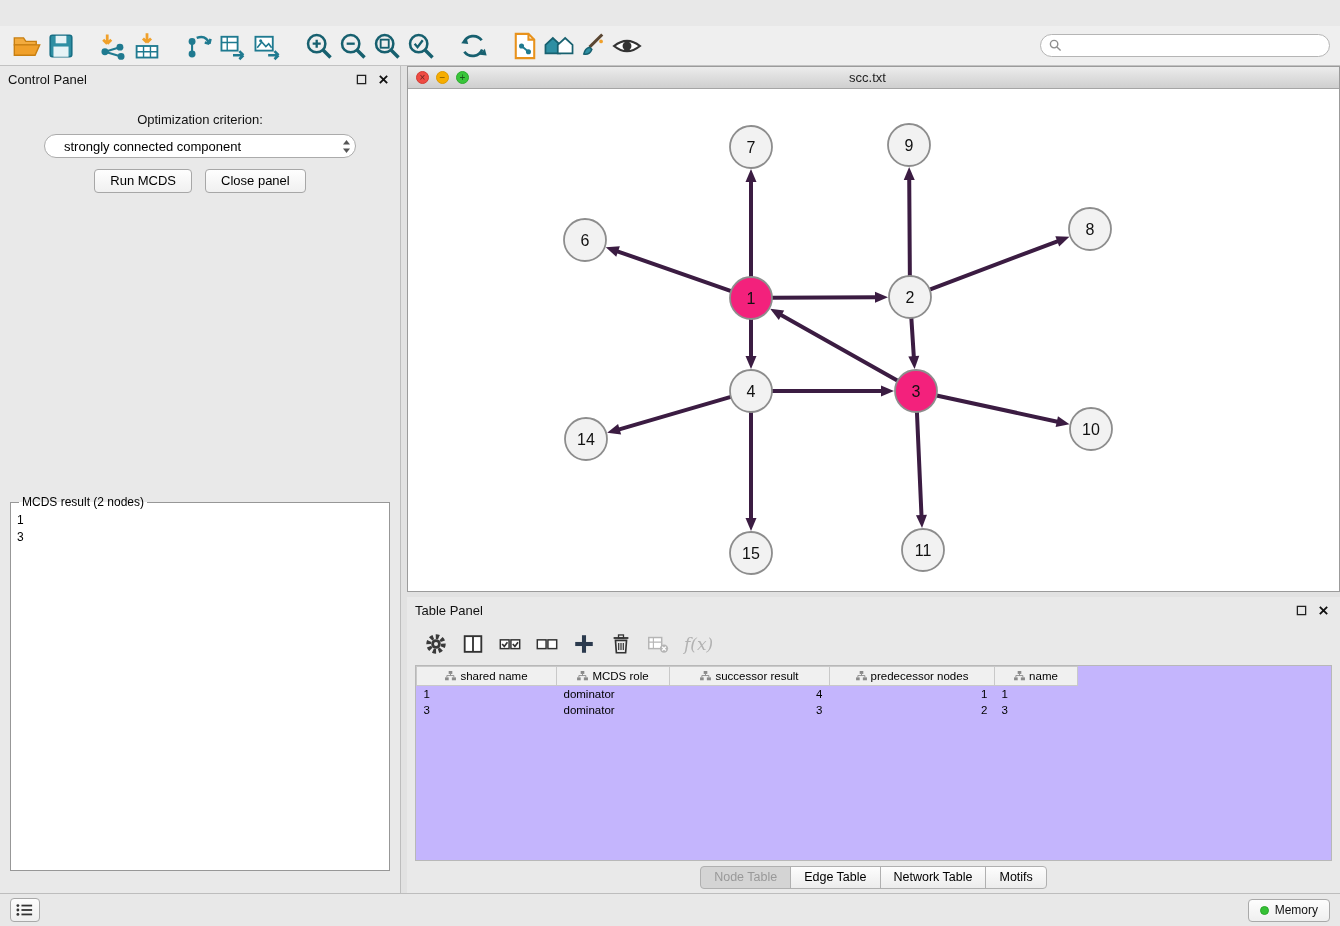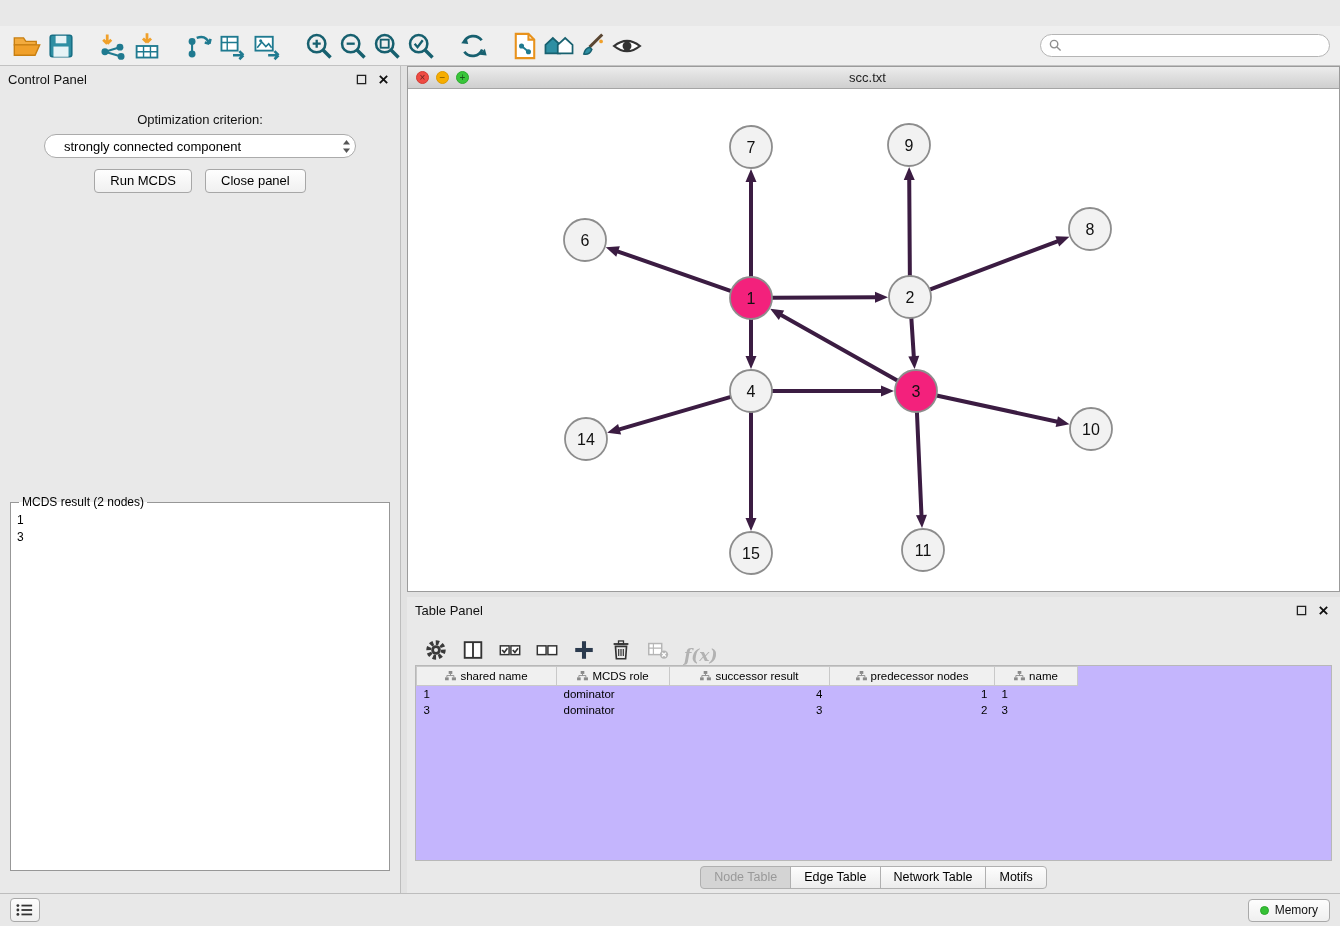--- a/index.html
+++ b/index.html
@@ -67,21 +67,21 @@
   .tl.yellow { background:#f6ad00; border:1px solid #dd9a00; }
   .tl.green { background:#39c53a; border:1px solid #2bab2c; }
   .net-canvas { flex:1; background:#fff; }
   .net-canvas svg { display:block; }
 
   .hsplit { position:absolute; top:526px; height:5px; left:0; right:0; background:#e2e2e2; cursor:row-resize; }
 
   
   .table-panel { position:absolute; top:531px; bottom:0; left:0; right:0;
     background:#e9e9e9; display:flex; flex-direction:column; }
-  .tp-toolbar { height:42px; display:flex; align-items:flex-end; padding:0 14px; gap:7px;font-weight:bold; }
+  .tp-toolbar { height:42px; display:flex; align-items:center; padding:0 14px; gap:7px; }
   .tp-ic { width:30px; height:30px; display:flex; align-items:center; justify-content:center; cursor:default; }
   .fx-label { font-family:"DejaVu Serif",serif; font-style:italic; font-size:17px; color:#b2b2b2; padding:0 4px; }
   .tp-tablewrap { flex:1; margin:0 8px; background:#c4b5fd; border:1px solid #b8b8b8; overflow:hidden; }
   table.datatable { border-collapse:collapse; table-layout:fixed; }
   table.datatable th { background:#f0f0f0; border:1px solid #c9c9c9; font-weight:normal;
     font-size:11.5px; height:19px; text-align:center; white-space:nowrap; overflow:hidden; }
   table.datatable th .sort-ic { vertical-align:-1px; margin-right:4px; }
   table.datatable td { font-size:11.5px; height:16px; padding:0 7px; white-space:nowrap; overflow:hidden; }
   table.datatable col:nth-child(1){width:140px} table.datatable col:nth-child(2){width:113px}
   table.datatable col:nth-child(3){width:160px} table.datatable col:nth-child(4){width:165px}

